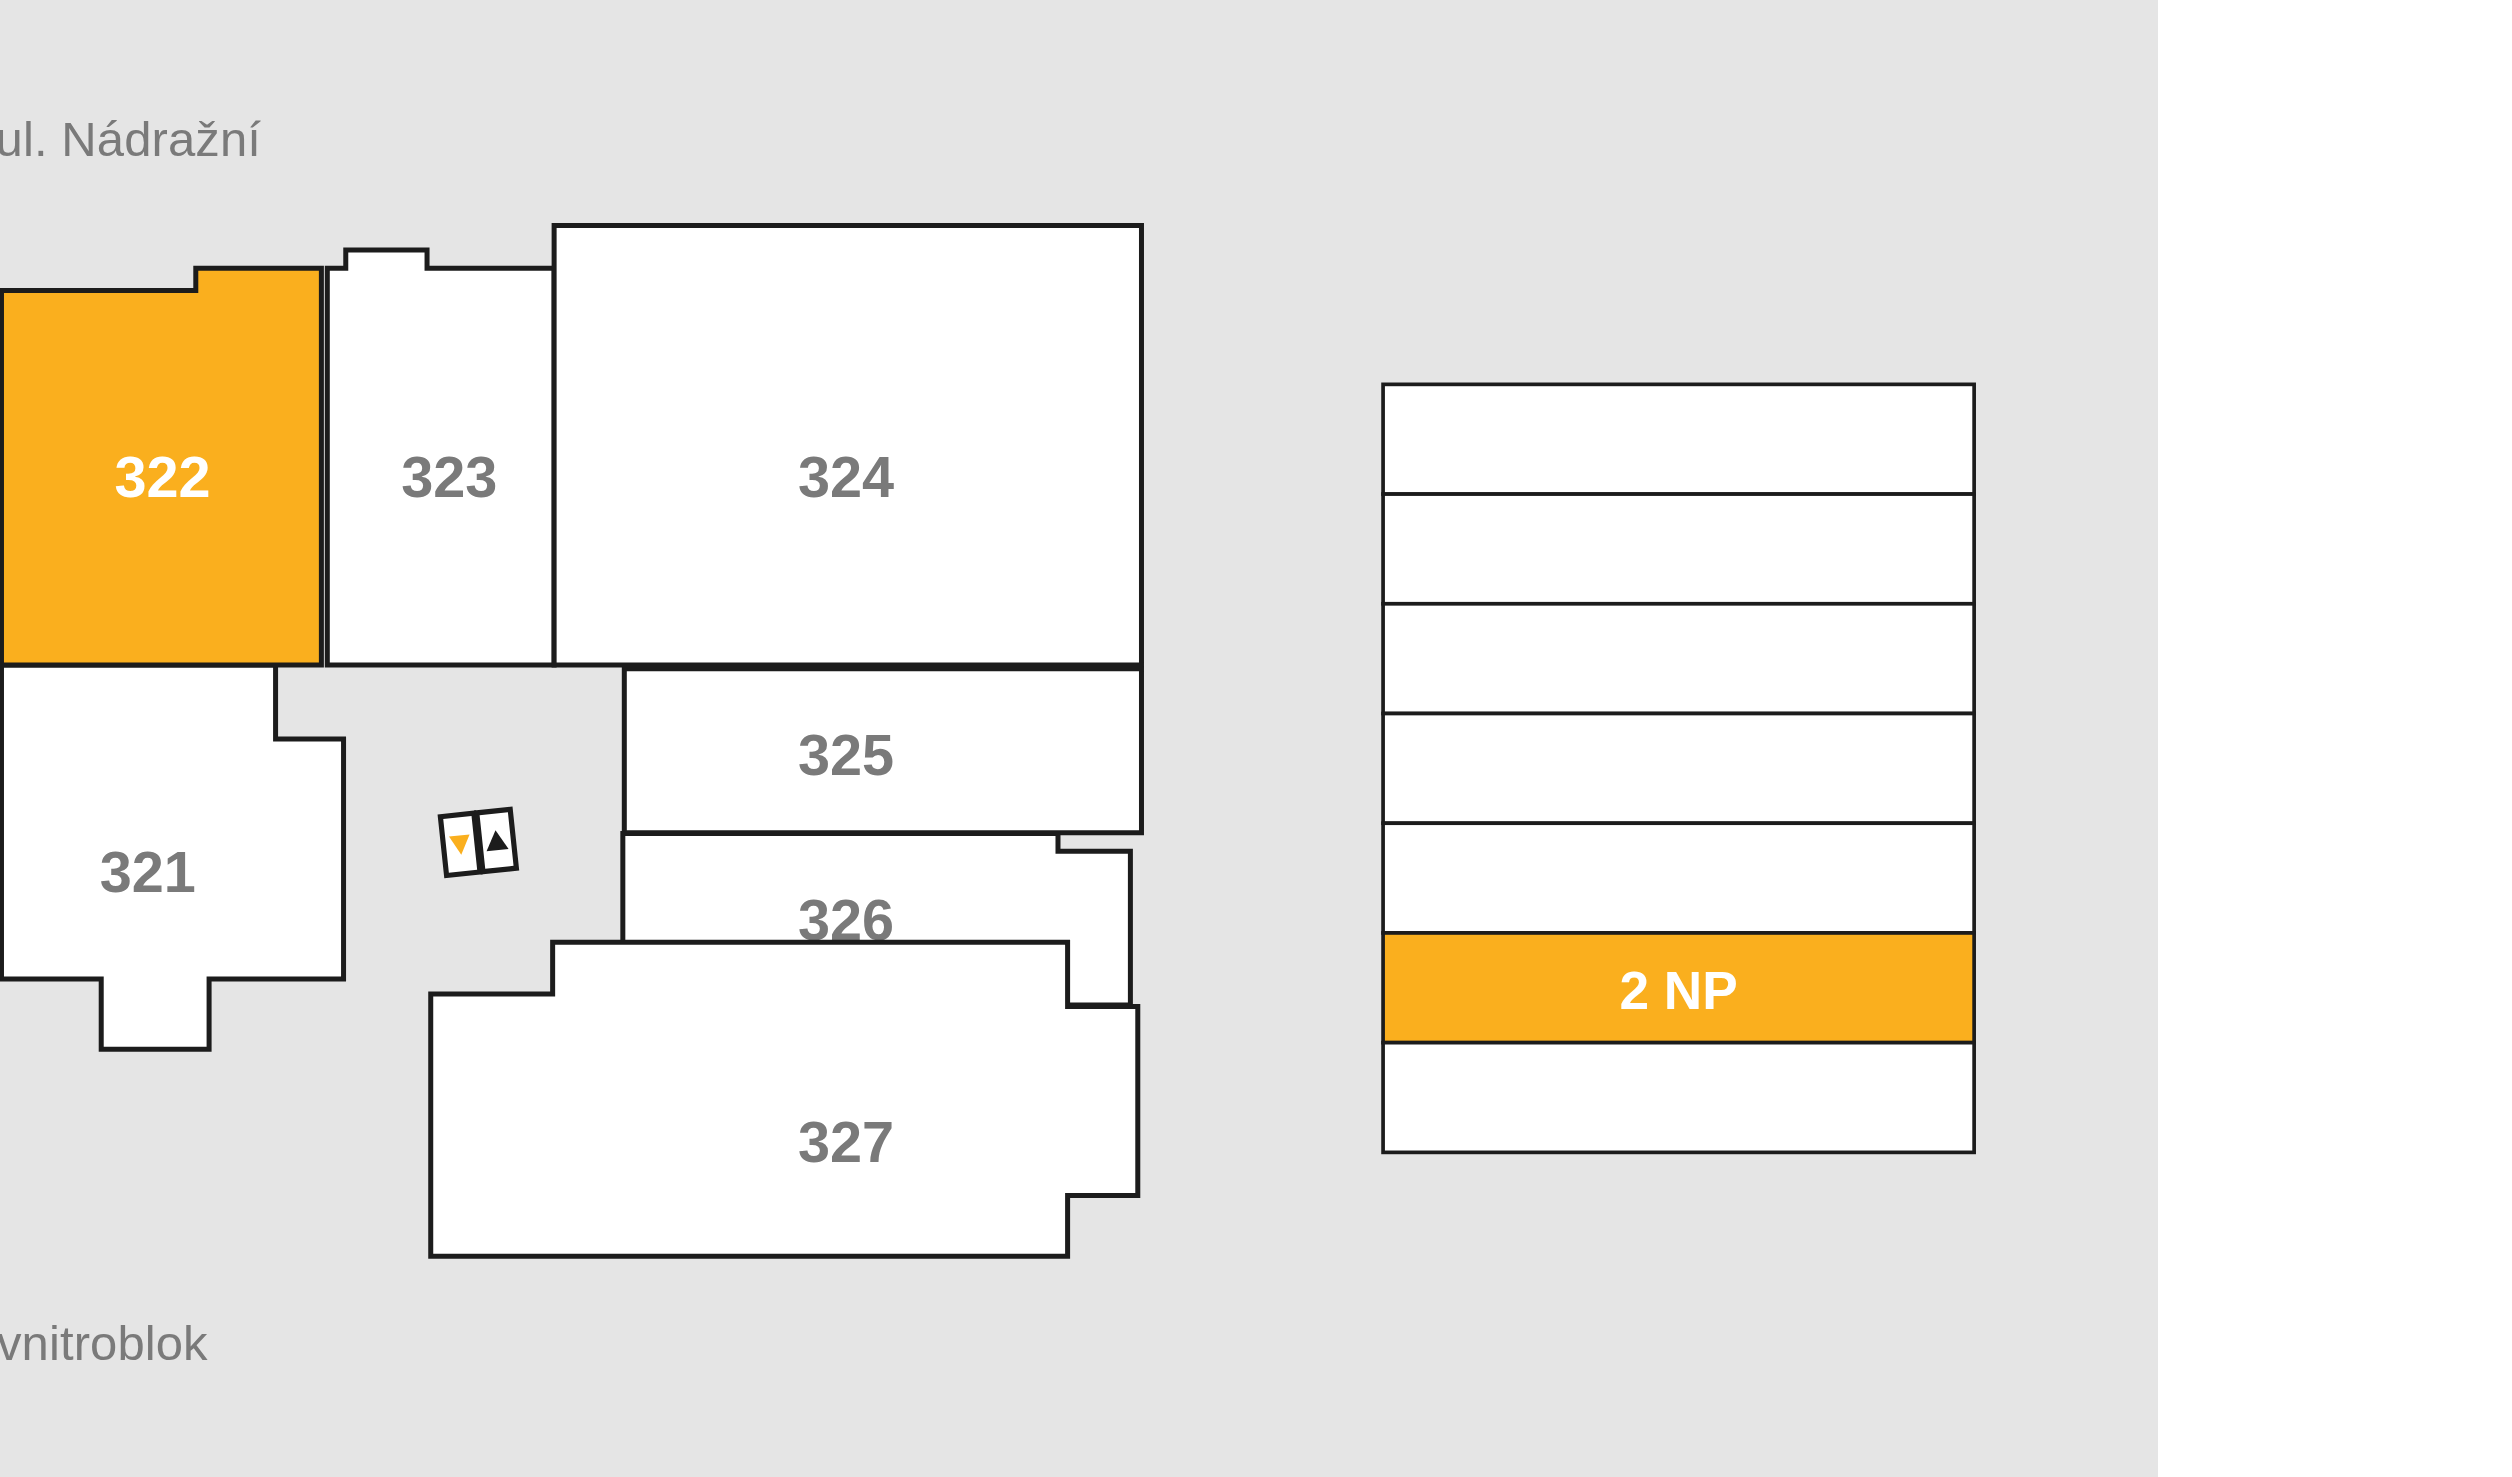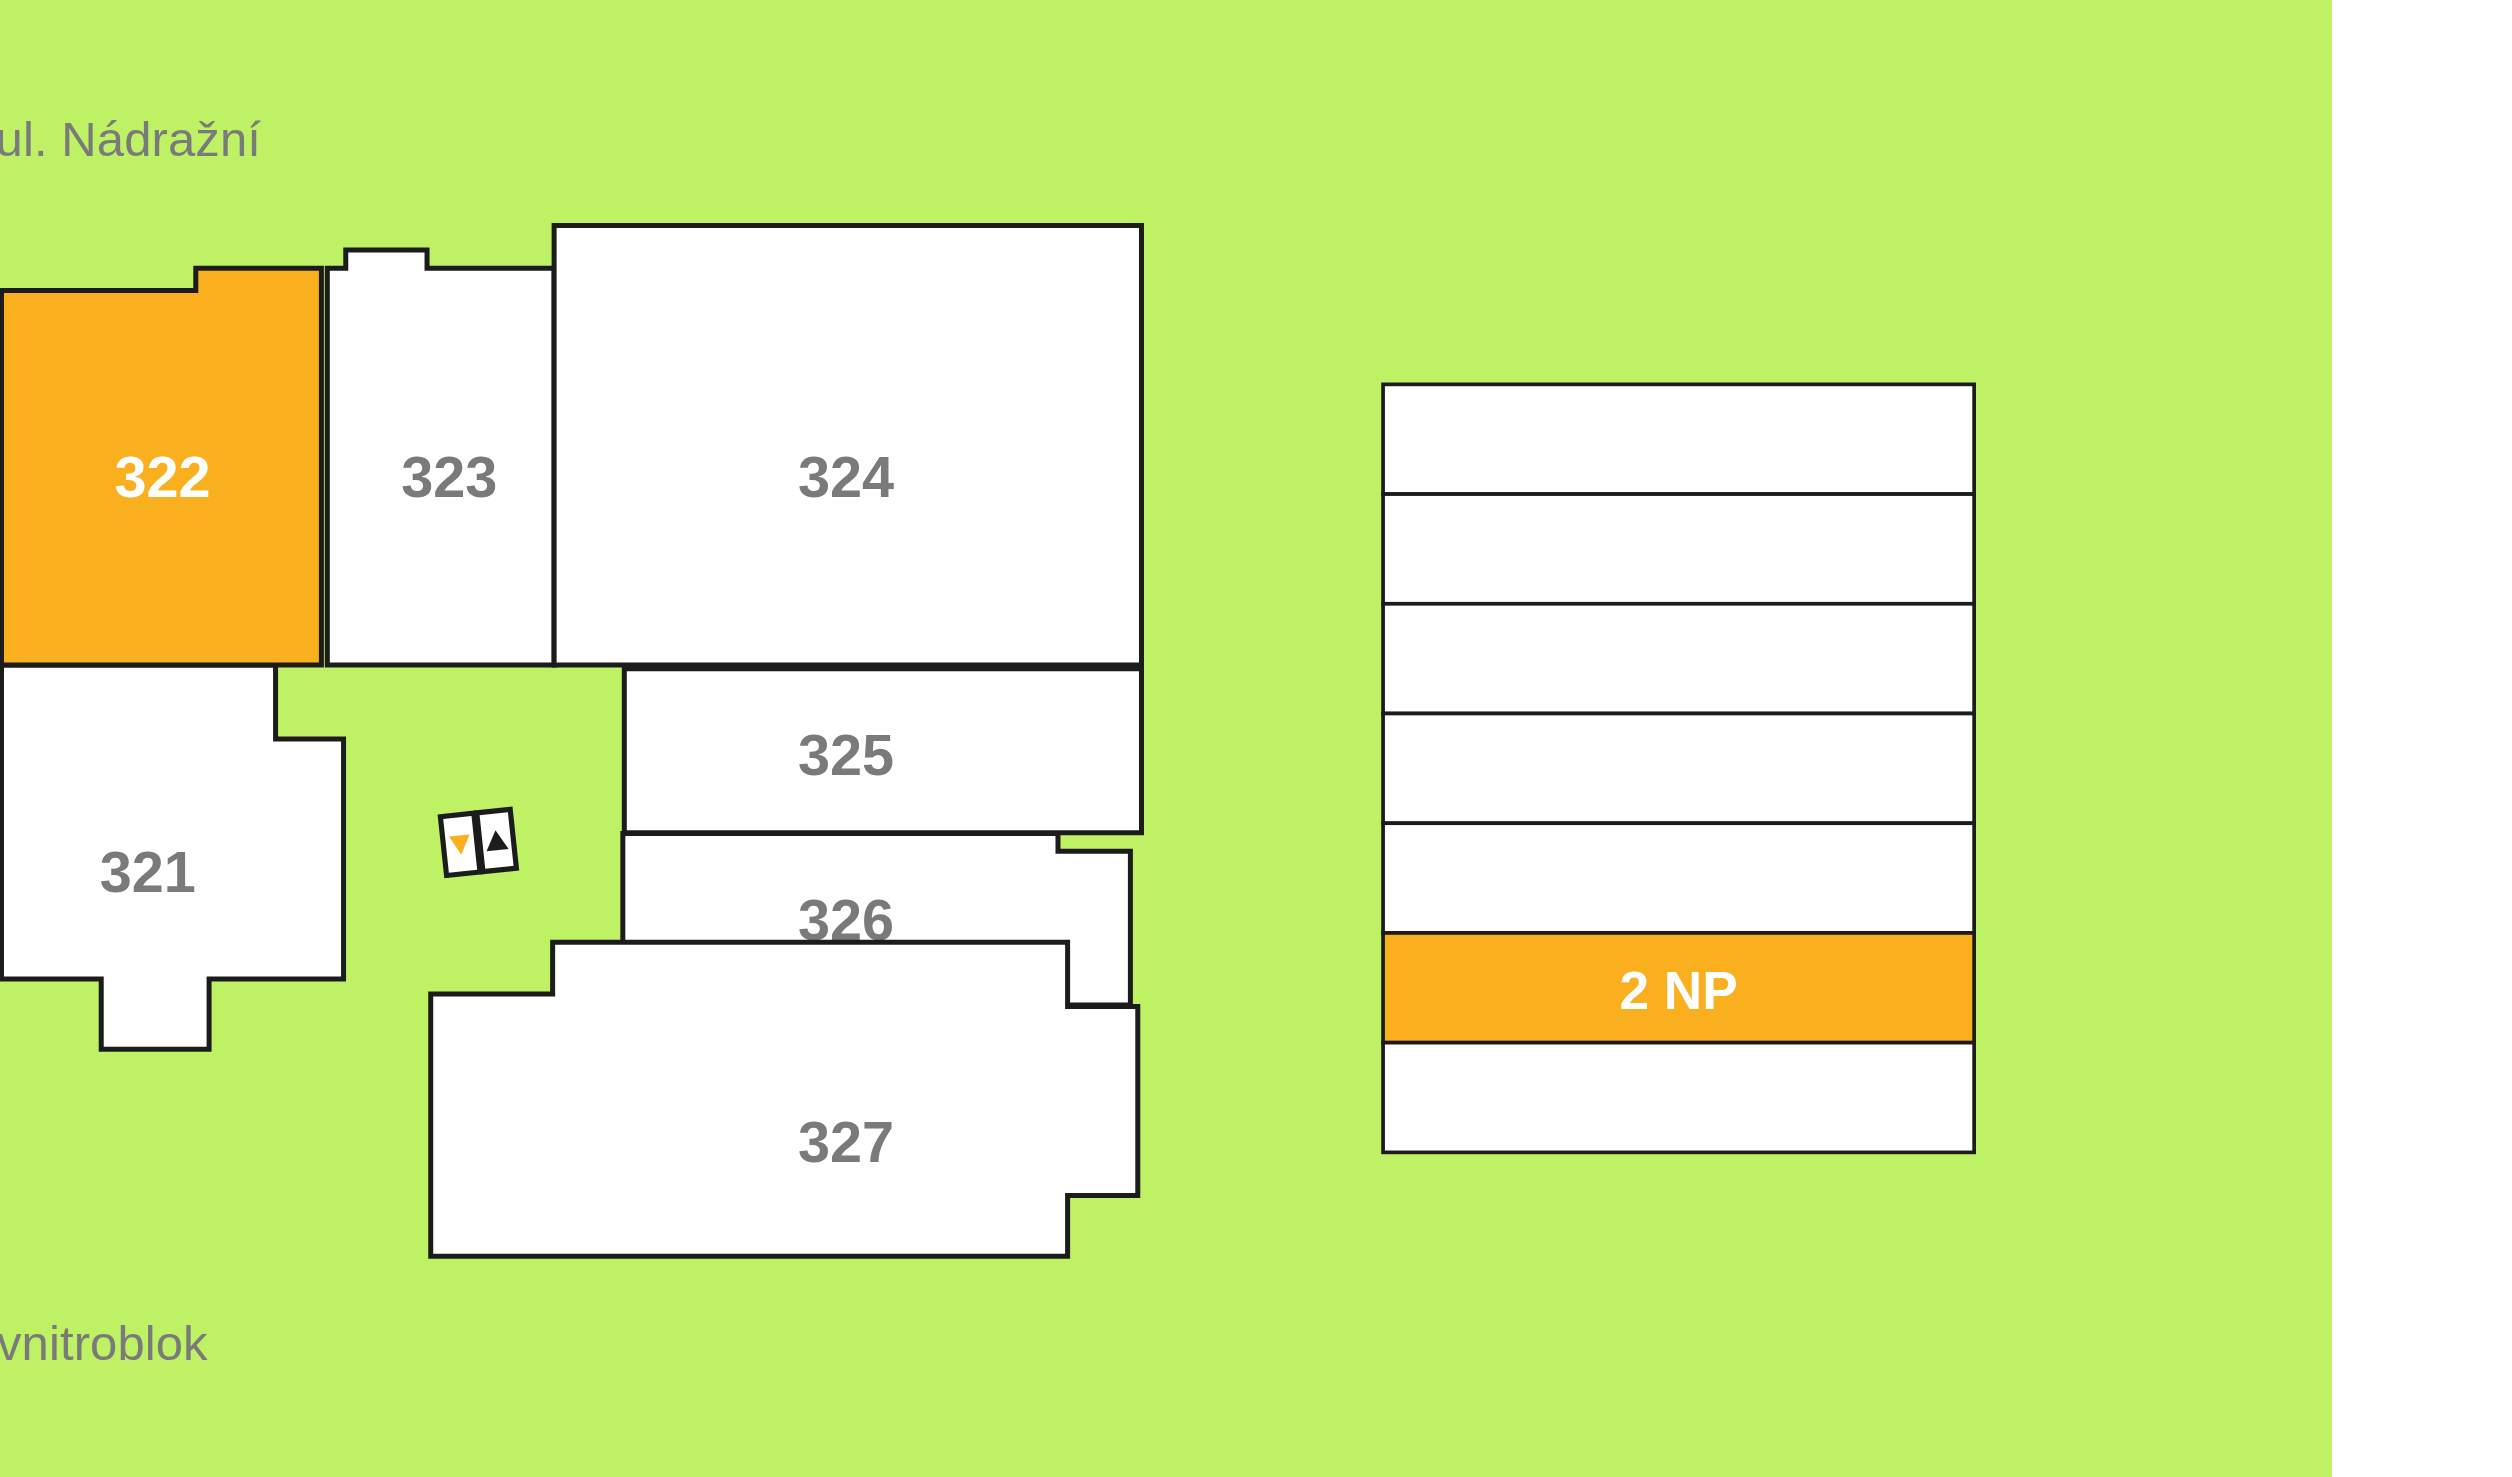--- a/index.html
+++ b/index.html
@@ -10,23 +10,23 @@
   body {
     width: 2512px;
     height: 1478px;
     font-family: "Liberation Sans", sans-serif;
     overflow: hidden;
     position: relative;
   }
   #stage {
     position: absolute;
     left: 0; top: 0;
-    width: 2332px;
+    width: 2158px;
     height: 1478px;
-    background: #bef264;
+    background: #e5e5e5;
   }
   .street-label {
     position: absolute;
     font-family: "Liberation Sans", sans-serif;
     font-weight: 400;
     font-size: 49px;
     color: #7a7a7a;
     letter-spacing: 0.1px;
     white-space: nowrap;
   }

